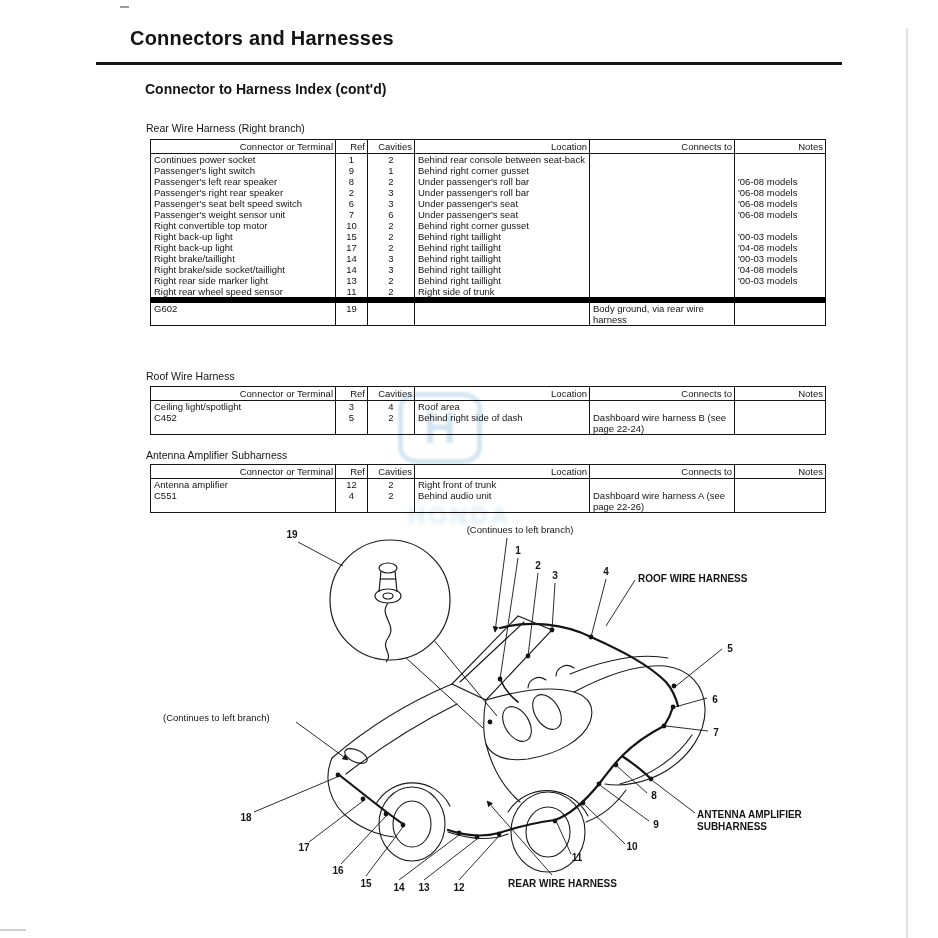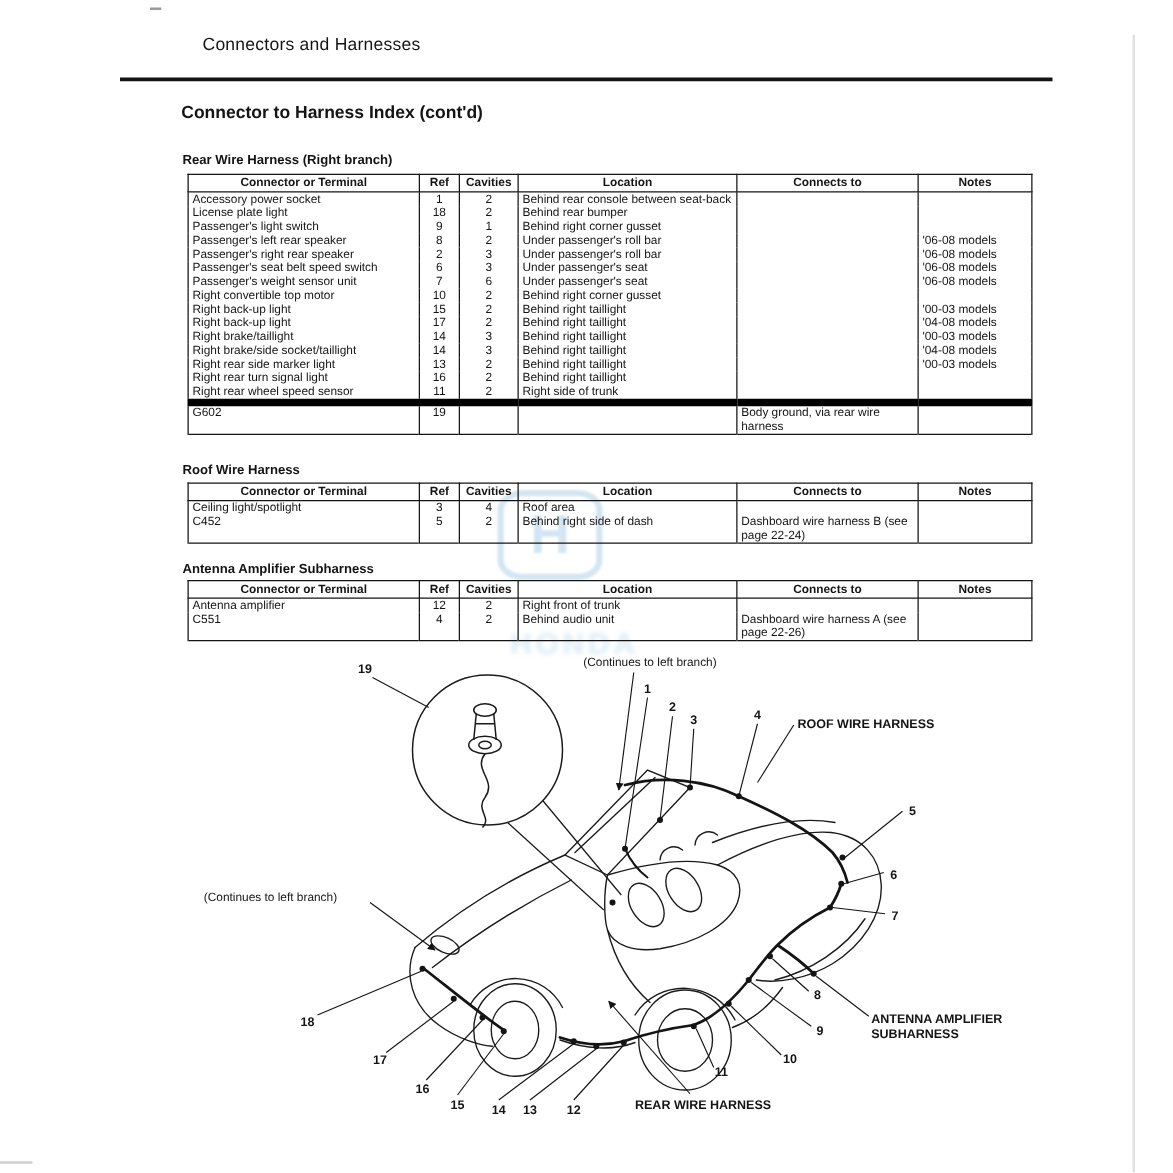--- a/index.html
+++ b/index.html
@@ -1,27 +1,27 @@
 <!DOCTYPE html>
 <html><head>
 <meta charset="utf-8">
 <style>
   html,body { margin:0; padding:0; background:#fff; }
   .sheet {
     position:relative; width:938px; height:938px; background:#ffffff;
     font-family:"Liberation Sans", sans-serif; color:#141414; overflow:hidden;
   }
-  .h1 { position:absolute; left:130px; top:27px; font-size:14px; font-weight:normal; letter-spacing:.2px;margin-left:32px; }
+  .h1 { position:absolute; left:130px; top:27px; font-size:20px; font-weight:bold; letter-spacing:.2px; }
   .rule { position:absolute; left:96px; top:62px; width:746px; height:3px; background:#141414; }
   .h2 { position:absolute; left:145px; top:81px; font-size:14px; font-weight:bold; }
-  .section-title { position:absolute; left:146px; font-size:10.5px; font-weight:bold; }
+  .section-title { position:absolute; left:146px; font-size:10.5px; font-weight:normal; }
 
   table.idx { position:absolute; border-collapse:collapse; table-layout:fixed; width:675px;
     font-size:9.5px; line-height:1.16; border:1.5px solid #141414; background:transparent; }
-  table.idx th { border:1px solid #141414; font-weight:bold; text-align:center; padding:1px 2px; font-size:9.5px; }
+  table.idx th { border:1px solid #141414; font-weight:normal; text-align:right; padding:1px 2px; font-size:9.5px; }
   table.idx td { border-left:1px solid #141414; border-right:1px solid #141414; padding:0 3px; vertical-align:top; height:11px; }
   table.idx tr.topline td { border-top:6px solid #000000; }
   col.w0 { width:185px; } col.w1 { width:32px; } col.w2 { width:47px; }
   col.w3 { width:175px; } col.w4 { width:145px; } col.w5 { width:91px; }
   td.c1, td.c2 { text-align:center; }
 
   .watermark { position:absolute; left:398px; top:392px; opacity:.5; pointer-events:none; }
   .wm-logo { width:74px; height:62px; border:5px solid #a9cde6; border-radius:20px/16px;
     color:#a9cde6; font-size:44px; font-weight:bold; display:flex; align-items:center; justify-content:center;
     filter:blur(1px); }
@@ -71,32 +71,24 @@
       <th>Connector or Terminal</th>
       <th>Ref</th>
       <th>Cavities</th>
       <th>Location</th>
       <th>Connects to</th>
       <th>Notes</th>
     </tr>
       </thead>
     <tbody>
         <tr>
-          <td class="c0">Accessory power socket</td>
+          <td class="c0">Continues power socket</td>
           <td class="c1">1</td>
           <td class="c2">2</td>
           <td class="c3">Behind rear console between seat-back</td>
-          <td class="c4"></td>
-          <td class="c5"></td>
-        </tr>
-        <tr>
-          <td class="c0">License plate light</td>
-          <td class="c1">18</td>
-          <td class="c2">2</td>
-          <td class="c3">Behind rear bumper</td>
           <td class="c4"></td>
           <td class="c5"></td>
         </tr>
         <tr>
           <td class="c0">Passenger's light switch</td>
           <td class="c1">9</td>
           <td class="c2">1</td>
           <td class="c3">Behind right corner gusset</td>
           <td class="c4"></td>
           <td class="c5"></td>
@@ -173,28 +165,20 @@
           <td class="c4"></td>
           <td class="c5">'04-08 models</td>
         </tr>
         <tr>
           <td class="c0">Right rear side marker light</td>
           <td class="c1">13</td>
           <td class="c2">2</td>
           <td class="c3">Behind right taillight</td>
           <td class="c4"></td>
           <td class="c5">'00-03 models</td>
-        </tr>
-        <tr>
-          <td class="c0">Right rear turn signal light</td>
-          <td class="c1">16</td>
-          <td class="c2">2</td>
-          <td class="c3">Behind right taillight</td>
-          <td class="c4"></td>
-          <td class="c5"></td>
         </tr>
         <tr>
           <td class="c0">Right rear wheel speed sensor</td>
           <td class="c1">11</td>
           <td class="c2">2</td>
           <td class="c3">Right side of trunk</td>
           <td class="c4"></td>
           <td class="c5"></td>
         </tr>
         <tr class="topline">

